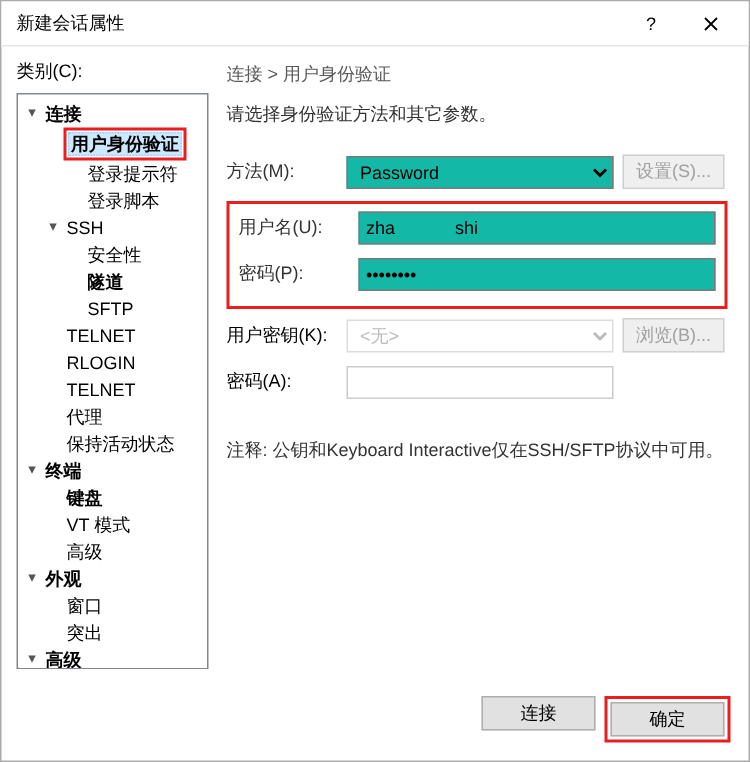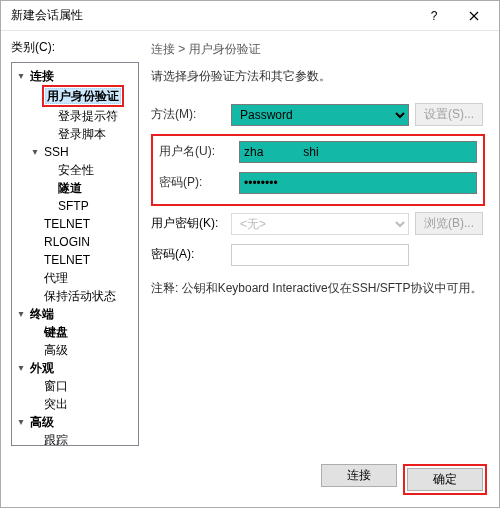--- a/index.html
+++ b/index.html
@@ -31,21 +31,21 @@
   .form-field { flex: 1; }
   .form-btn { width: 70px; margin-left: 6px; }
   select, input[type=text], input[type=password] {
     width: 100%; height: 22px; border: 1px solid #7a7a7a; background: #14b8a6;
     font-family: inherit; font-size: 12px; padding: 0 4px;
   }
   select:disabled, input:disabled { background: #ffffff; color: #a0a0a0; border-color: #cccccc; }
   button.win { height: 23px; border: 1px solid #adadad; background: #e1e1e1; font-family: inherit; font-size: 12px; padding: 0 8px; cursor: default; }
   button.win:disabled { color: #a0a0a0; border-color: #d0d0d0; background: #efefef; }
   .cred-box { border: 2px solid #e91e1e; padding: 4px 6px 2px 6px; margin-bottom: 6px; }
-  .note { color: #333; margin-top: 6px; }
+  .note { color: #333; margin-top: 18px; }
   .spacer { flex: 1; }
   .footer { display: flex; justify-content: flex-end; gap: 6px; padding: 10px 12px 12px 0; }
   .footer button { width: 76px; }
   .ok-box { border: 2px solid #e91e1e; padding: 2px; }
   .hl-tree { display: inline-block; padding: 0 1px; }
 </style>
 </head>
 <body>
 
 <div class="window">
@@ -156,20 +156,26 @@
             <ul>
               <li>
                   <div class="node">
                     <span class="twisty"></span>
                     <span class="label bold">键盘</span>
                   </div>
                 </li>
               <li>
                   <div class="node">
                     <span class="twisty"></span>
+                    <span class="label">VT 模式</span>
+                  </div>
+                </li>
+              <li>
+                  <div class="node">
+                    <span class="twisty"></span>
                     <span class="label">高级</span>
                   </div>
                 </li>
             </ul>
           </li>
           <li>
               <div class="node">
                 <span class="twisty">▾</span>
                 <span class="label bold">外观</span>
               </div>

